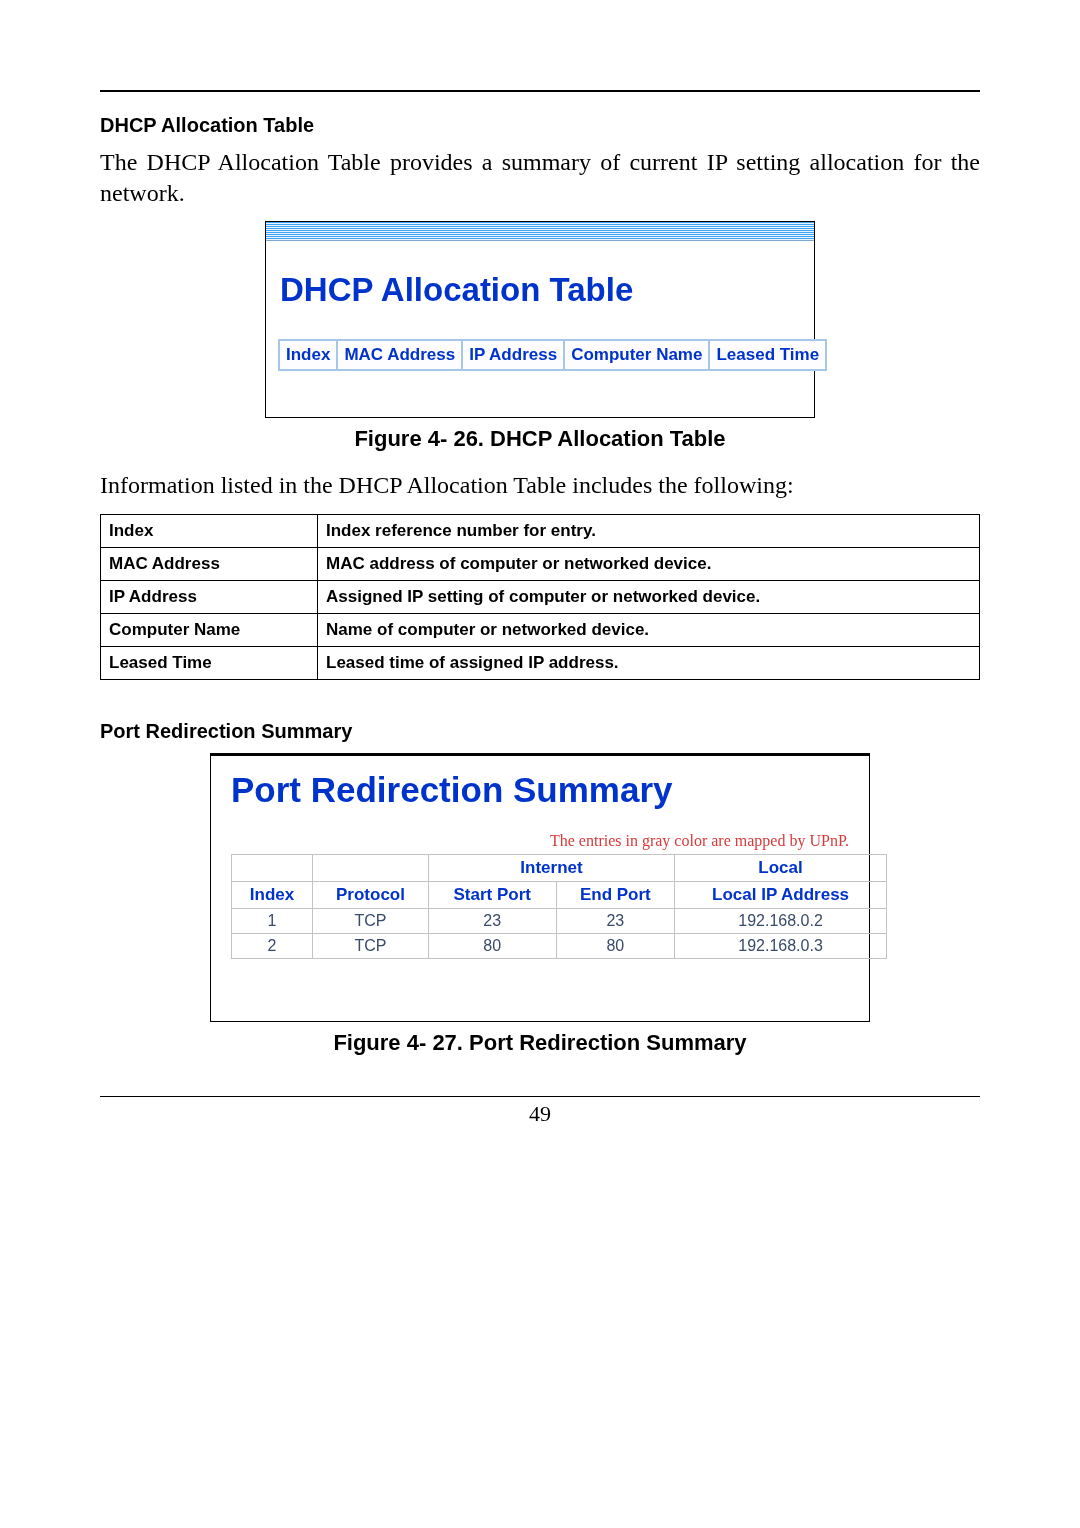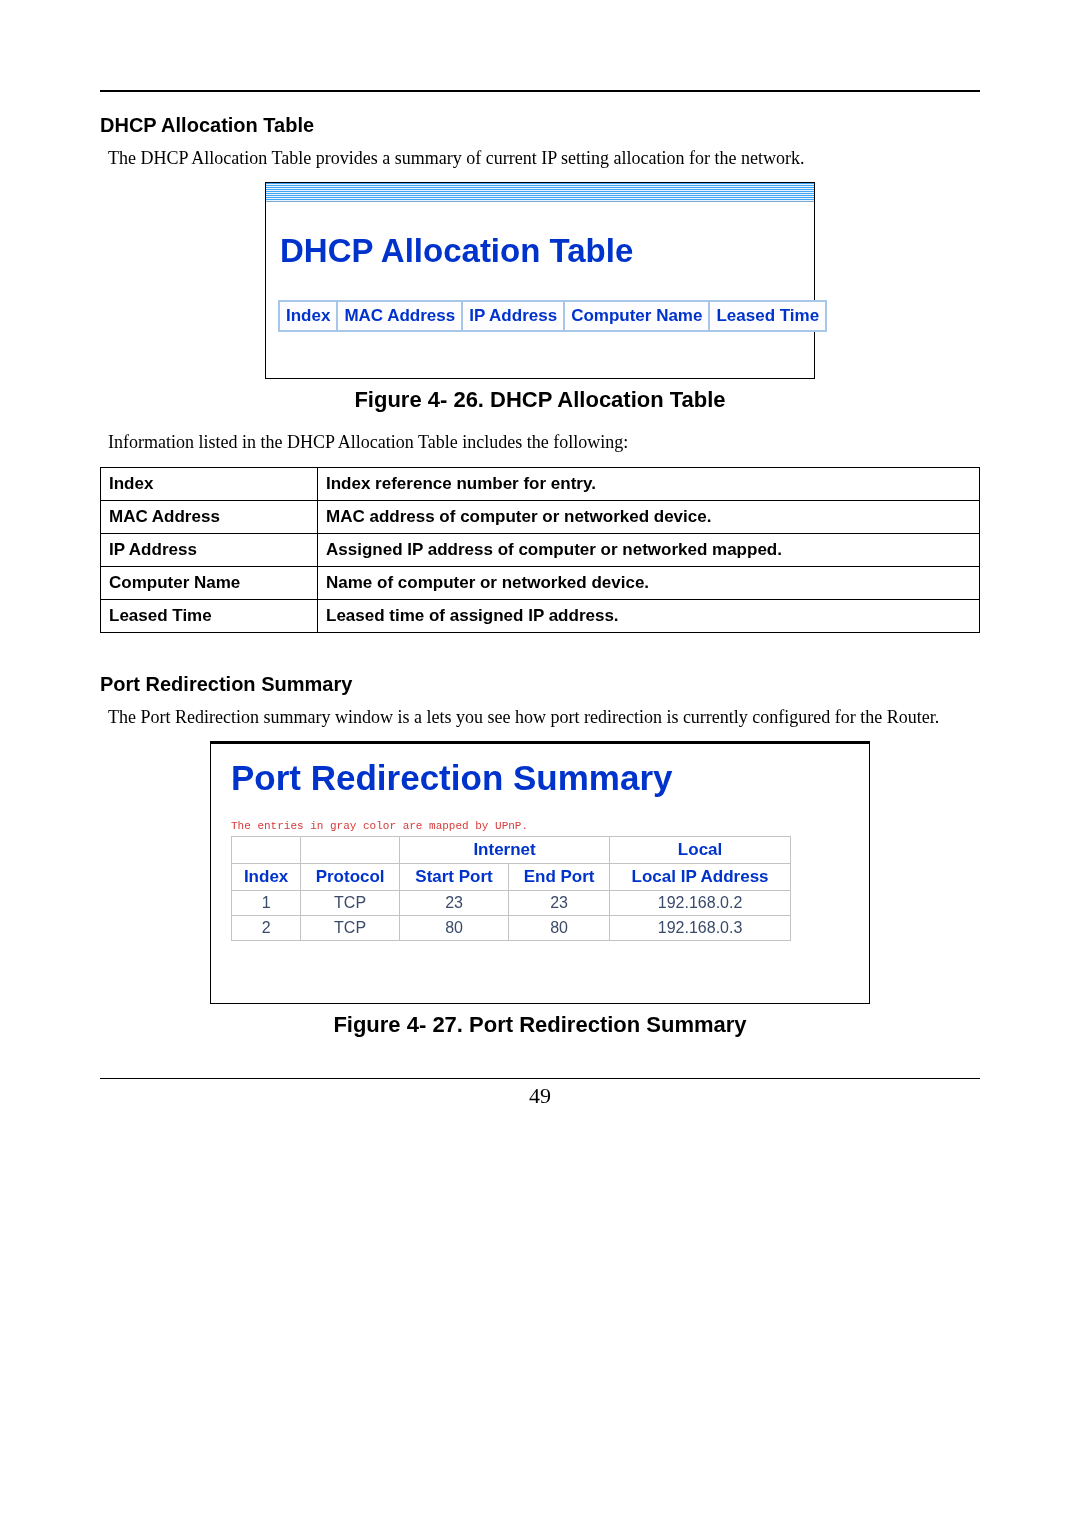--- a/index.html
+++ b/index.html
@@ -25,23 +25,23 @@
     border-top: 2px solid #000;
     margin: 0 0 22px 0;
   }
   .section-heading {
     font-family: Arial, Helvetica, sans-serif;
     font-weight: bold;
     font-size: 20px;
     margin: 0 0 10px 0;
   }
   .body-text {
-    font-size: 18px;
+    font-size: 24px;
     line-height: 1.3;
-    margin: 0 0 12px 8px;
+    margin: 0 0 12px 0;
     text-align: justify;
   }
   .caption {
     font-family: Arial, Helvetica, sans-serif;
     font-weight: bold;
     font-size: 22px;
     text-align: center;
     margin: 8px 0 18px 0;
   }
 
@@ -123,27 +123,28 @@
   }
   .fig2-title {
     color: #0033cc;
     font-family: Arial, Helvetica, sans-serif;
     font-weight: bold;
     font-size: 35px;
     margin: 0 0 22px 0;
   }
   .fig2-note {
     color: #d83a3a;
-    font-family: Liberation Mono, monospace;
-    font-size: 11px;
+    font-family: Liberation Serif, serif;
+    font-size: 16px;
     margin: 0 0 4px 0;
+    text-align: right;
   }
   .fig2-table {
     border-collapse: collapse;
-    width: 560px;
+    width: 656px;
   }
   .fig2-table th, .fig2-table td {
     border: 1px solid #c3c3c3;
     font-family: Verdana, Arial, sans-serif;
     text-align: center;
     padding: 3px 6px;
   }
   .fig2-table .group-head {
     color: #0033cc;
     font-size: 17px;
@@ -208,35 +209,34 @@
         <tr>
       <td class="label">Index</td>
       <td>Index reference number for entry.</td>
     </tr>
     <tr>
       <td class="label">MAC Address</td>
       <td>MAC address of computer or networked device.</td>
     </tr>
     <tr>
       <td class="label">IP Address</td>
-      <td>Assigned IP address of computer or networked mapped.</td>
+      <td>Assigned IP setting of computer or networked device.</td>
     </tr>
     <tr>
       <td class="label">Computer Name</td>
       <td>Name of computer or networked device.</td>
     </tr>
     <tr>
       <td class="label">Leased Time</td>
       <td>Leased time of assigned IP address.</td>
     </tr>
   </tbody>
     </table>
 
   <h3 class="section-heading">Port Redirection Summary</h3>
-  <p class="body-text">The Port Redirection summary window is a lets you see how port redirection is currently configured for the Router.</p>
 
   <div class="fig2-wrap">
     <div class="fig2">
       <div class="fig2-title">Port Redirection Summary</div>
       <div class="fig2-note">The entries in gray color are mapped by UPnP.</div>
       <table class="fig2-table">
         <tbody>
             <tr>
           <th class="group-head" style="border:1px solid #c3c3c3;"></th>
           <th class="group-head" style="border:1px solid #c3c3c3;"></th>

